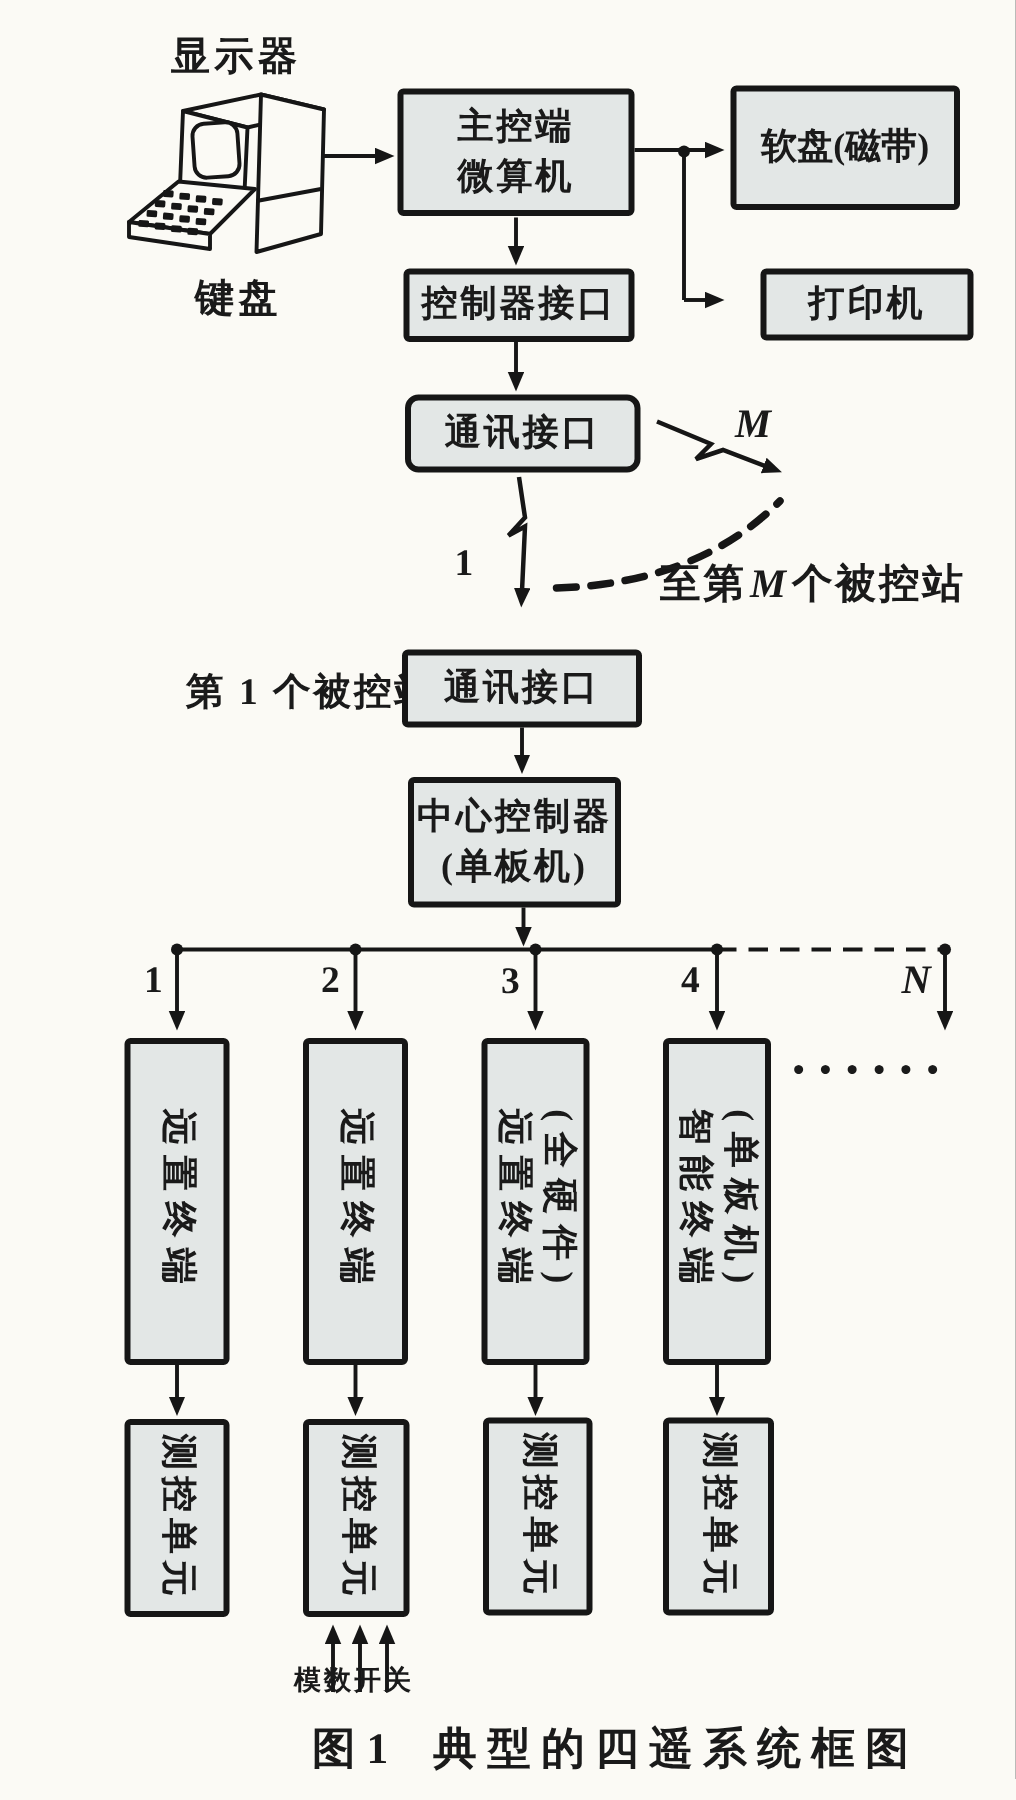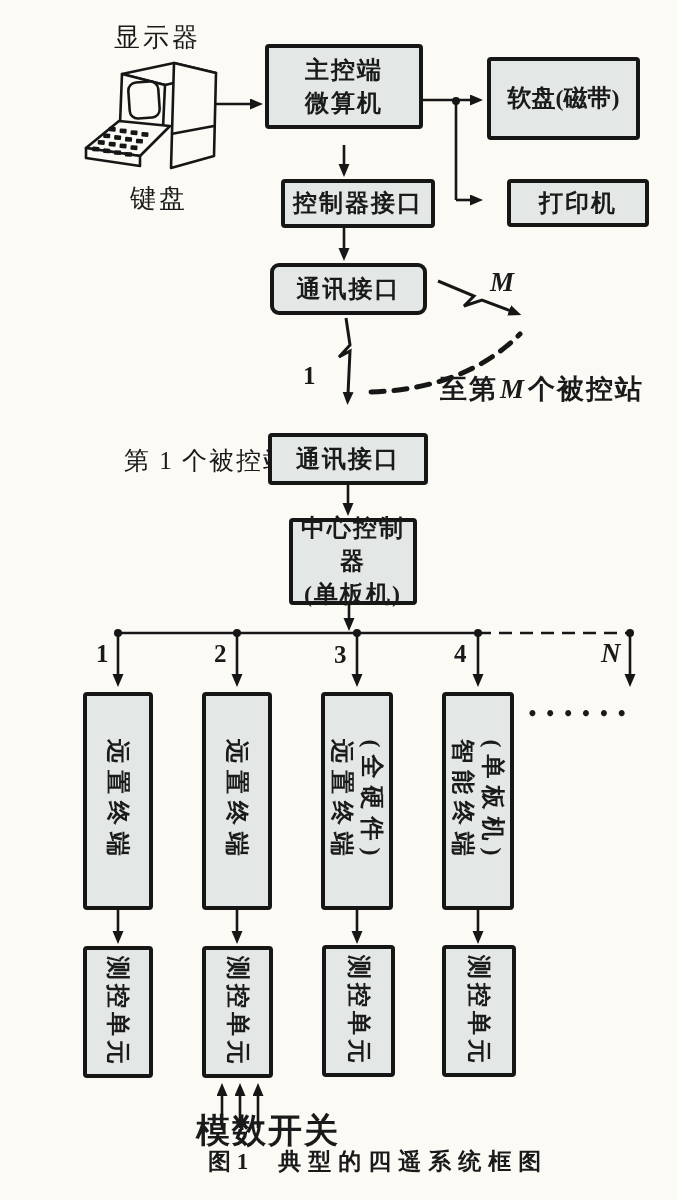--- a/index.html
+++ b/index.html
@@ -26,29 +26,29 @@
   }
   .box.rounded{border-radius:9px;}
   .vtext{
     position:absolute;left:50%;top:50%;
     transform:translate(-50%,-50%) rotate(90deg);
     width:206px;text-align:center;
     font-size:24px;font-weight:700;letter-spacing:7px;line-height:30px;
     white-space:nowrap;
   }
   .vtext.small{width:128px;letter-spacing:4px;}
-  .lbl{position:absolute;font-size:26px;font-weight:400;letter-spacing:3px;white-space:nowrap;}
+  .lbl{position:absolute;font-size:26px;font-weight:700;letter-spacing:3px;white-space:nowrap;}
   .num{position:absolute;font-size:25px;font-weight:600;font-style:normal;}
   .itnum{font-style:italic;font-weight:700;font-size:27px;}
   .note{position:absolute;font-size:27px;font-weight:700;letter-spacing:2px;white-space:nowrap;}
   .note .mi{font-style:italic;font-weight:700;padding:0 2px;}
   .ellipsis{position:absolute;font-size:17px;font-weight:700;letter-spacing:7px;
     font-family:"DejaVu Sans","Liberation Sans",sans-serif;}
-  .adc{position:absolute;font-size:34px;font-weight:700;letter-spacing:2px;}
-  .caption{position:absolute;display:flex;gap:30px;font-size:23px;font-weight:700;}
+  .adc{position:absolute;font-size:18px;font-weight:700;letter-spacing:2px;}
+  .caption{position:absolute;display:flex;gap:30px;font-size:29px;font-weight:700;}
   .caption .cap2{letter-spacing:7px;}
   svg{position:absolute;left:0;top:0;}
 </style>
 </head>
 <body>
 
 <div id="page">
 
   <svg width="677" height="1200" viewBox="0 0 677 1200">
     <defs>
@@ -133,40 +133,40 @@
       <rect x="15" y="97" width="7" height="4.6" rx="1"></rect>
         <rect x="26" y="98" width="7" height="4.6" rx="1"></rect>
         <rect x="37" y="99" width="7" height="4.6" rx="1"></rect>
         <rect x="48" y="100" width="7" height="4.6" rx="1"></rect>
     </g>
   </svg>
 
   <div class="lbl" style="left:114px;top:20px;">显示器</div>
   <div class="lbl" style="left:130px;top:181px;text-align:center;">键盘</div>
 
-  <div class="box" style="left:265px;top:44px;width:158px;height:85px;">
+  <div class="box" style="left:265px;top:59px;width:158px;height:85px;">
     <div>
       <div>主控端</div>
       <div>微算机</div>
     </div>
   </div>
   <div class="box" style="left:487px;top:57px;width:153px;height:83px;letter-spacing:0;">软盘(磁带)</div>
-  <div class="box" style="left:269px;top:179px;width:154px;height:49px;margin-left:12px;">控制器接口</div>
+  <div class="box" style="left:269px;top:179px;width:154px;height:49px;">控制器接口</div>
   <div class="box" style="left:487px;top:179px;width:142px;height:48px;margin-left:20px;">打印机</div>
   <div class="box rounded" style="left:270px;top:263px;width:157px;height:52px;">通讯接口</div>
 
   <div class="num" style="left:303px;top:362px;">1</div>
   <div class="num itnum" style="left:490px;top:267px;">M</div>
   <div class="note" style="left:440px;top:371px;">
     <span>至第</span><span class="mi">M</span><span>个被控站</span>
   </div>
 
   <div class="lbl" style="left:124px;top:444px;font-size:25px;letter-spacing:2px;">第 1 个被控站</div>
   <div class="box" style="left:268px;top:433px;width:160px;height:52px;">通讯接口</div>
-  <div class="box" style="left:272px;top:518px;width:128px;height:87px;margin-left:17px;">
+  <div class="box" style="left:272px;top:518px;width:142px;height:87px;">
     <div>
       <div>中心控制器</div>
       <div>(单板机)</div>
     </div>
   </div>
 
   <div class="num" style="left:96px;top:640px;">1</div>
   <div class="num" style="left:214px;top:640px;">2</div>
   <div class="num" style="left:334px;top:641px;">3</div>
   <div class="num" style="left:454px;top:640px;">4</div>

